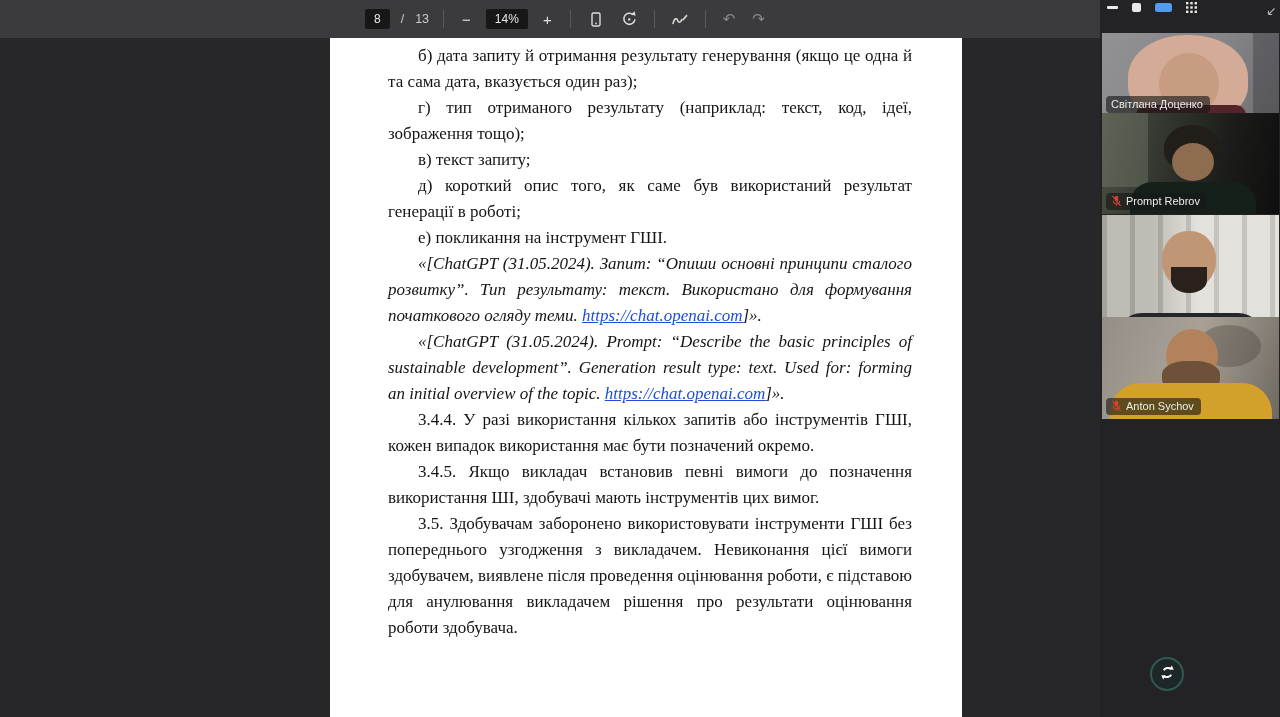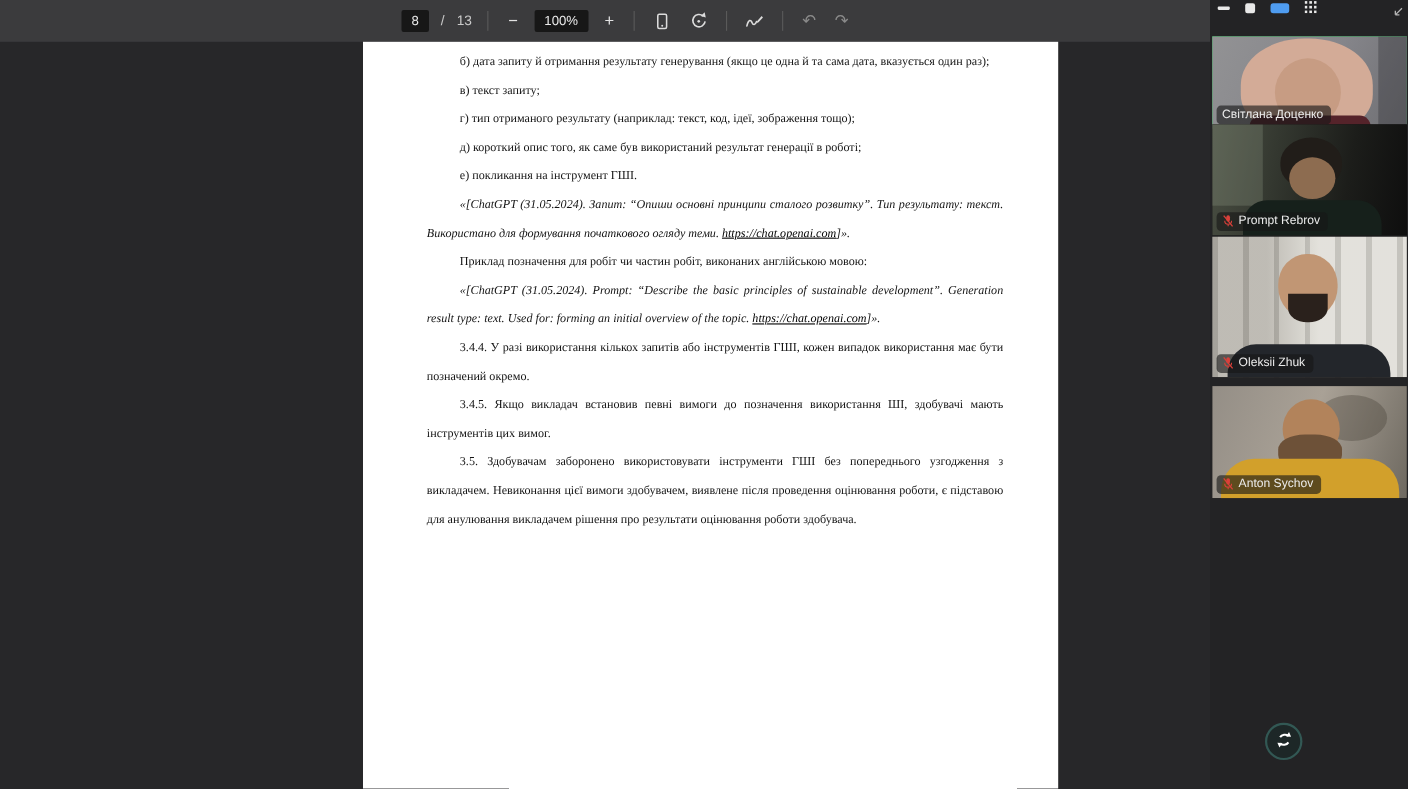--- a/index.html
+++ b/index.html
@@ -10,38 +10,38 @@
   .toolbar { position:absolute; left:0; top:0; width:1100px; height:38px; background:#3b3b3d; display:flex; align-items:center; padding-left:365px; gap:11px; }
   .tb-box { background:#171717; color:#e9e9e9; font-size:12px; padding:3px 9px; border-radius:2px; min-width:24px; text-align:center; }
   .tb-text { color:#c9c9c9; font-size:12.5px; }
   .tb-sep { width:1px; height:18px; background:#5a5a5a; margin:0 3px; }
   .tb-btn { color:#e3e3e3; font-size:15px; background:none; border:none; cursor:default; line-height:1; padding:2px 4px; }
   .tb-icon { display:inline-flex; align-items:center; justify-content:center; width:22px; height:22px; }
   .tb-dim { color:#8a8a8a; font-size:15px; font-family:"DejaVu Sans", sans-serif; padding:0 3px; }
 
   
   .page { position:absolute; left:330px; top:38px; width:632px; height:679px; background:#ffffff; padding:5px 50px 0 58px; overflow:hidden; }
-  .para { font-family:"Liberation Serif", serif; font-size:11px; line-height:26px; color:#141414; text-align:justify; text-indent:30px; }
+  .para { font-family:"Liberation Serif", serif; font-size:17px; line-height:26px; color:#141414; text-align:justify; text-indent:30px; }
   .para.italic { font-style:italic; }
-  .doc-link { color:#000000; text-decoration:underline; }
+  .doc-link { color:#1d4ed8; text-decoration:underline; }
 
   
   .video-panel { position:absolute; left:1100px; top:0; width:180px; height:717px; background:#232325; }
   .panel-controls { position:absolute; left:7px; top:2px; display:flex; align-items:center; gap:14px; height:11px; }
   .ic-min { width:11px; height:2.5px; background:#e9e9e9; border-radius:1px; }
   .ic-sq { width:9px; height:9px; background:#e9e9e9; border-radius:2px; }
   .ic-pill { width:17px; height:9px; background:#4f9cf0; border-radius:2.5px; }
   .resize-arrow { position:absolute; right:4px; top:3px; }
 
   .tile { position:absolute; left:2px; width:177px; background:#101010; overflow:hidden; }
   .tile.active { outline:2px solid #2ed15f; outline-offset:-2px; }
   .tile-0 { top:33px;  height:84px;text-align:center; }
   .tile-1 { top:113px; height:101px; }
   .tile-2 { top:215px; height:128px; }
-  .tile-3 { top:317px; height:102px;margin-top:34px; }
+  .tile-3 { top:317px; height:102px; }
   .avatar { position:absolute; inset:0; }
   .avatar div { position:absolute; }
 
   
   .av-0 { background:linear-gradient(118deg,#929294 0%,#85858a 55%,#6e6e72 100%); }
   .av-0 .l1 { left:26px; top:2px; width:120px; height:88px; border-radius:48% 48% 42% 42%; background:#d3ab97; }
   .av-0 .l2 { left:57px; top:20px; width:60px; height:62px; border-radius:50%; background:#c79c83; }
   .av-0 .l3 { left:34px; bottom:-4px; width:110px; height:16px; border-radius:10px 10px 0 0; background:#55232a; }
   .av-0 .l4 { right:0; top:0; width:26px; height:100%; background:rgba(50,50,54,.38); }
 
@@ -74,21 +74,21 @@
 <body>
 
 <div class="app">
 
   <div class="toolbar">
     <span class="tb-box">8</span>
     <span class="tb-text">/</span>
     <span class="tb-text">13</span>
     <span class="tb-sep"></span>
     <button class="tb-btn">−</button>
-    <span class="tb-box">100%</span>
+    <span class="tb-box">14%</span>
     <button class="tb-btn">+</button>
     <span class="tb-sep"></span>
     <span class="tb-icon">
       <svg width="16" height="17" viewBox="0 0 16 17">
           <rect x="4" y="2" width="8" height="13" rx="1.4" fill="none" stroke="#dcdcdc" stroke-width="1.4"></rect>
           <circle cx="8" cy="12.4" r="0.9" fill="#dcdcdc"></circle>
         </svg>
     </span>
     <span class="tb-icon">
       <svg width="18" height="18" viewBox="0 0 18 18">
@@ -104,26 +104,25 @@
           <path d="M11.4 8.2 L15.4 3.6 L16.6 4.8 L12.6 9.2 L11 9.8 Z" fill="#dcdcdc"></path>
         </svg>
     </span>
     <span class="tb-sep"></span>
     <span class="tb-dim">↶</span>
     <span class="tb-dim">↷</span>
   </div>
 
   <div class="page">
       <p class="para"><span>б) дата запиту й отримання результату генерування (якщо це одна й та сама дата, вказується один раз);</span></p>
+      <p class="para"><span>г) тип отриманого результату (наприклад: текст, код, ідеї, зображення тощо);</span></p>
       <p class="para"><span>в) текст запиту;</span></p>
-      <p class="para"><span>г) тип отриманого результату (наприклад: текст, код, ідеї, зображення тощо);</span></p>
       <p class="para"><span>д) короткий опис того, як саме був використаний результат генерації в роботі;</span></p>
       <p class="para"><span>е) покликання на інструмент ГШІ.</span></p>
       <p class="para italic"><span>«[ChatGPT (31.05.2024). Запит: “Опиши основні принципи сталого розвитку”. Тип результату: текст. Використано для формування початкового огляду теми. </span><a href="#" class="doc-link">https://chat.openai.com</a><span>]».</span></p>
-      <p class="para"><span>Приклад позначення для робіт чи частин робіт, виконаних англійською мовою:</span></p>
       <p class="para italic"><span>«[ChatGPT (31.05.2024). Prompt: “Describe the basic principles of sustainable development”. Generation result type: text. Used for: forming an initial overview of the topic. </span><a href="#" class="doc-link">https://chat.openai.com</a><span>]».</span></p>
       <p class="para"><span>3.4.4. У разі використання кількох запитів або інструментів ГШІ, кожен випадок використання має бути позначений окремо.</span></p>
       <p class="para"><span>3.4.5. Якщо викладач встановив певні вимоги до позначення використання ШІ, здобувачі мають інструментів цих вимог.</span></p>
       <p class="para"><span>3.5. Здобувачам заборонено використовувати інструменти ГШІ без попереднього узгодження з викладачем. Невиконання цієї вимоги здобувачем, виявлене після проведення оцінювання роботи, є підставою для анулювання викладачем рішення про результати оцінювання роботи здобувача.</span></p>
     </div>
 
   <div class="video-panel">
     <div class="panel-controls">
       <span class="ic-min"></span>
       <span class="ic-sq"></span>

